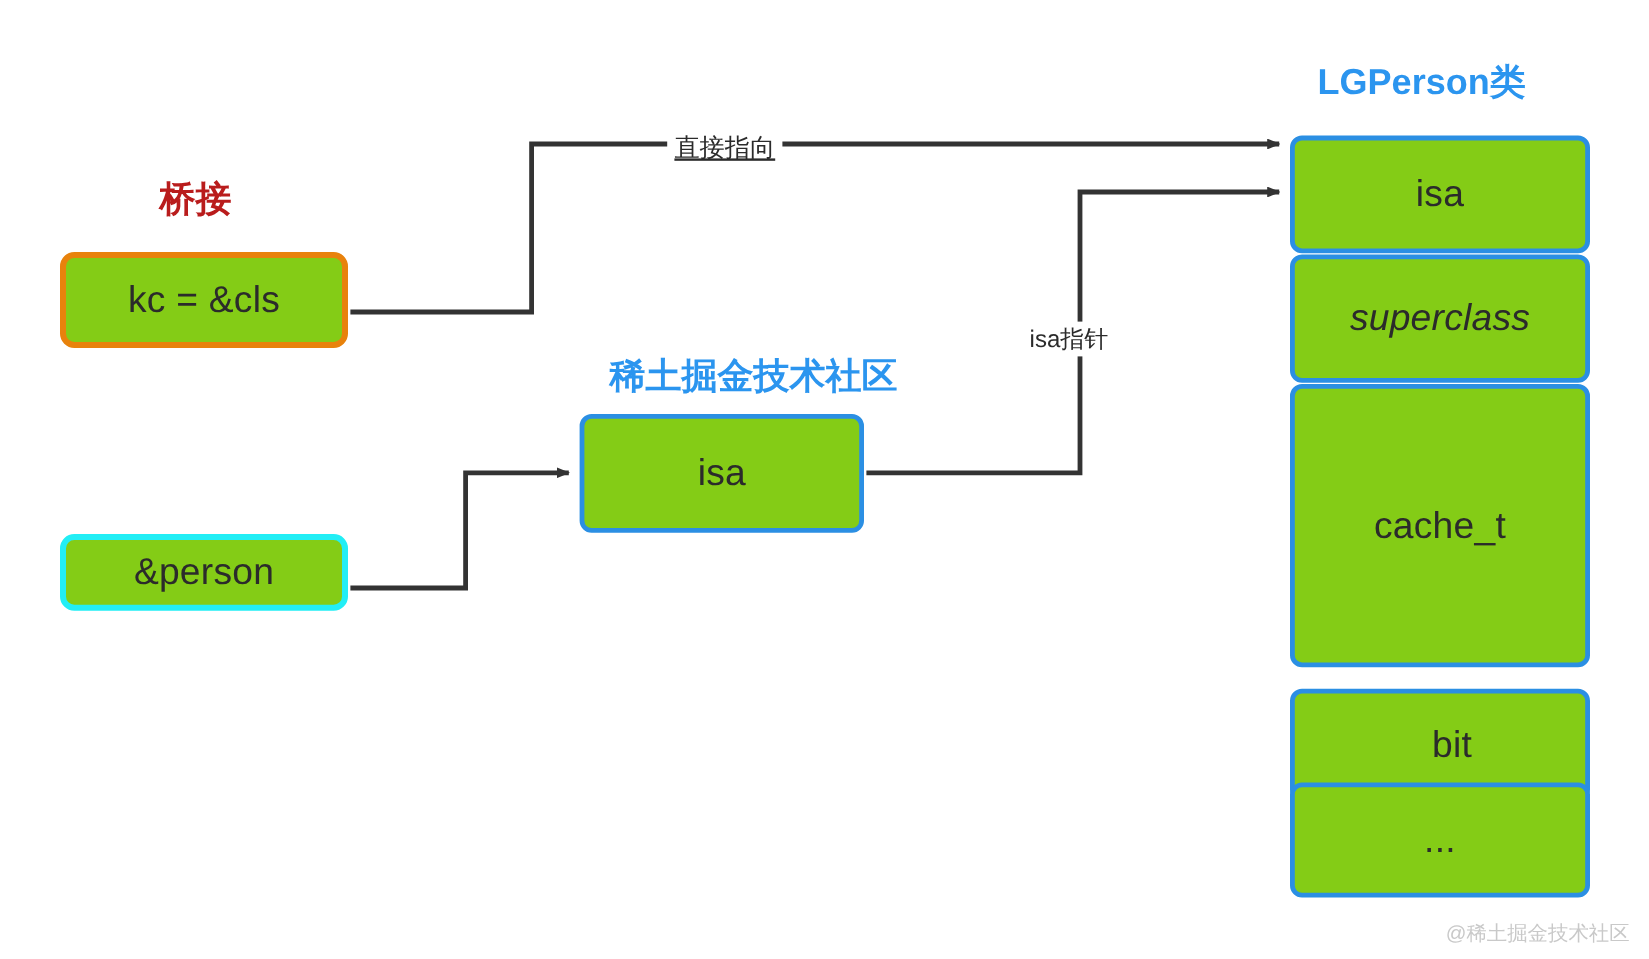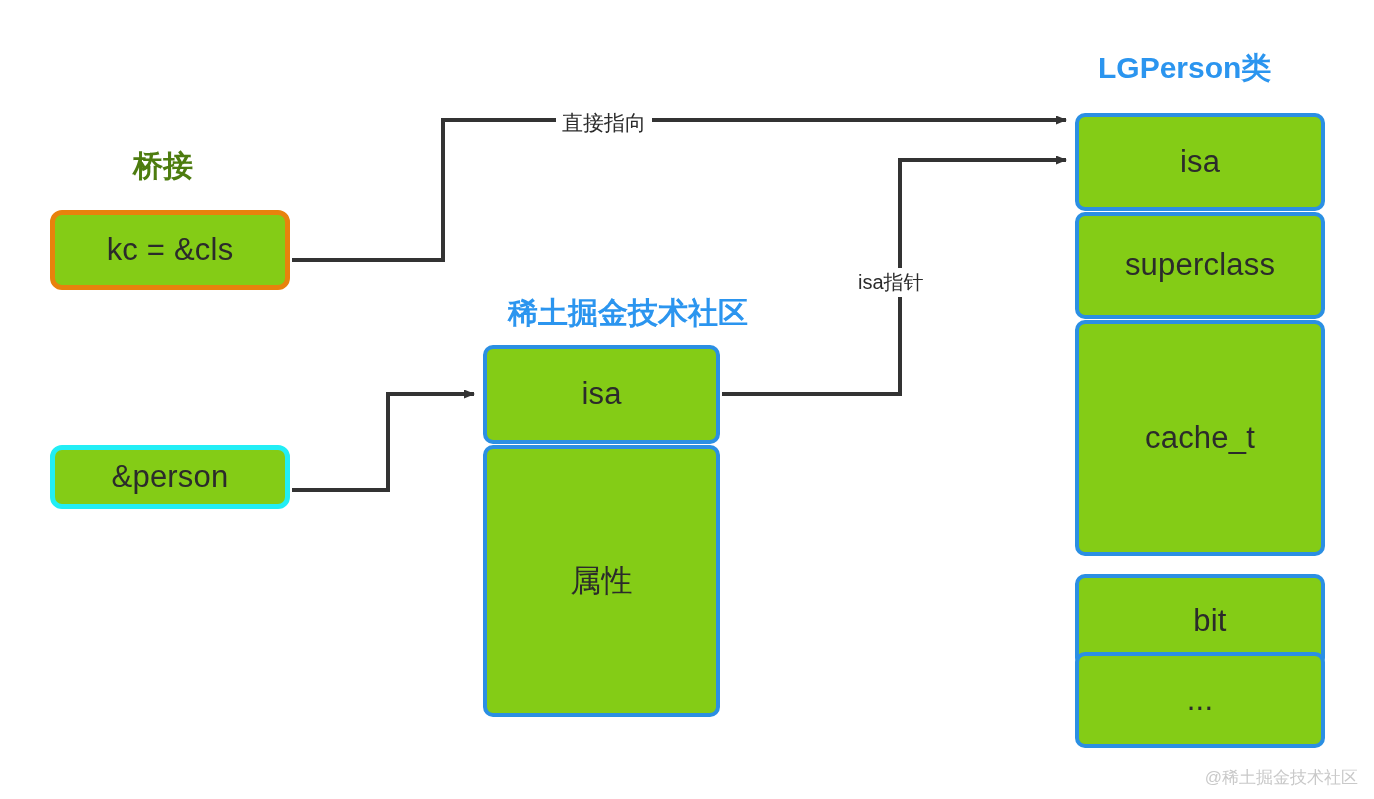--- a/index.html
+++ b/index.html
@@ -57,21 +57,21 @@
     border: 5px solid #22eef5;
     border-radius: 12px;
   }
 
   .caption {
     position: absolute;
     font-size: 30px;
     font-weight: 700;
     white-space: nowrap;
   }
-  .caption.orange { color: #4d7c0f; }
+  .caption.orange { color: #b91c1c; }
   .caption.blue   { color: #2b95ef; font-weight: 700; }
 
   .cap-bridge   { left: 133px; top: 146px; }
   .cap-init     { left: 83px;  top: 383px; }
   .cap-person   { left: 508px; top: 293px; }
   .cap-lgperson { left: 1098px; top: 48px; }
 
   
   .box-p-isa {
     left: 483px; top: 345px; width: 237px; height: 99px;
@@ -85,35 +85,35 @@
   }
 
   
   .cls {
     left: 1075px;
     width: 250px;
     border: 4px solid #2b8fe3;
     border-radius: 10px;
   }
   .cls-isa        { top: 113px; height: 98px; }
-  .cls-superclass { top: 212px; height: 107px; }
+  .cls-superclass { top: 212px; height: 107px; font-style: italic; }
   .cls-cache      { top: 320px; height: 236px; }
   .cls-bit        { top: 574px; height: 94px; padding-left: 20px; }
   .cls-more       { top: 652px; height: 96px; }
 
   
   .wire-label {
     position: absolute;
     background: #ffffff;
     color: #2b2b2b;
     font-size: 21px;
     padding: 1px 6px;
     white-space: nowrap;
   }
-  .lbl-direct { left: 556px; top: 108px; }
+  .lbl-direct { left: 556px; top: 108px; text-decoration: underline; }
   .lbl-isaptr { left: 852px; top: 268px; font-size: 20px; text-align: right; }
 
   
   .watermark {
     position: absolute;
     right: 16px;
     bottom: 10px;
     font-size: 17px;
     color: #c9c9c9;
     white-space: nowrap;
@@ -150,23 +150,20 @@
   </div>
 
   <div class="node box-person-ref">
     <span class="txt">&amp;person</span>
   </div>
 
   <div class="node box-p-isa">
     <span class="txt">isa</span>
   </div>
 
-  <div class="node box-p-attr">
-    <span class="txt">属性</span>
-  </div>
 
   <div class="node cls cls-isa">
     <span class="txt">isa</span>
   </div>
 
   <div class="node cls cls-superclass">
     <span class="txt">superclass</span>
   </div>
 
   <div class="node cls cls-cache">

